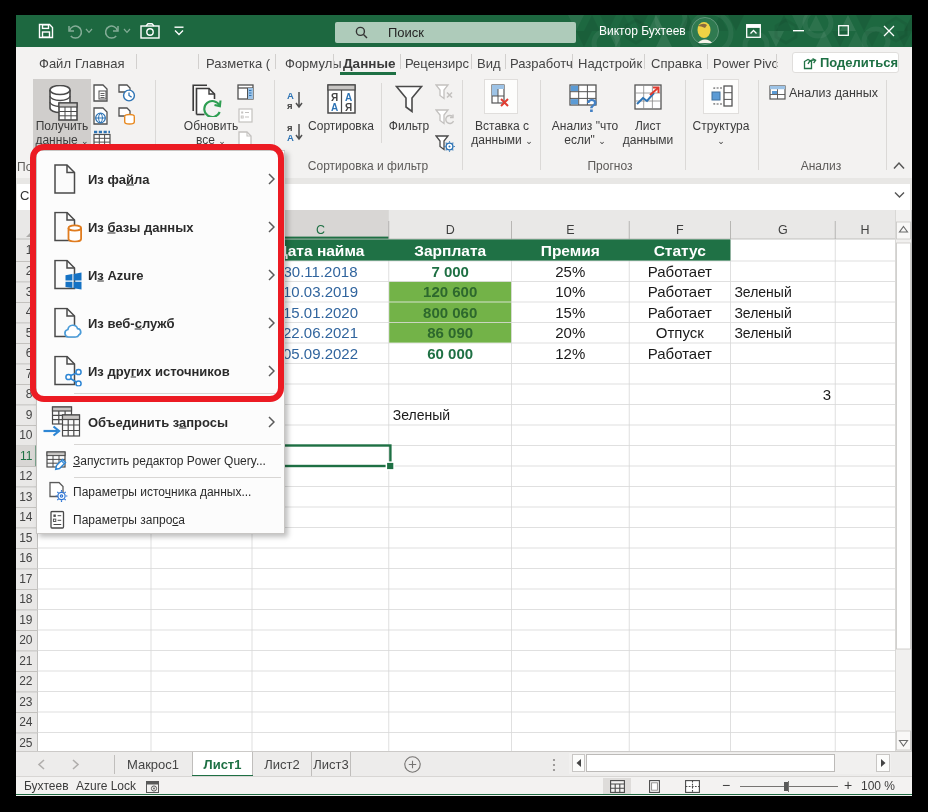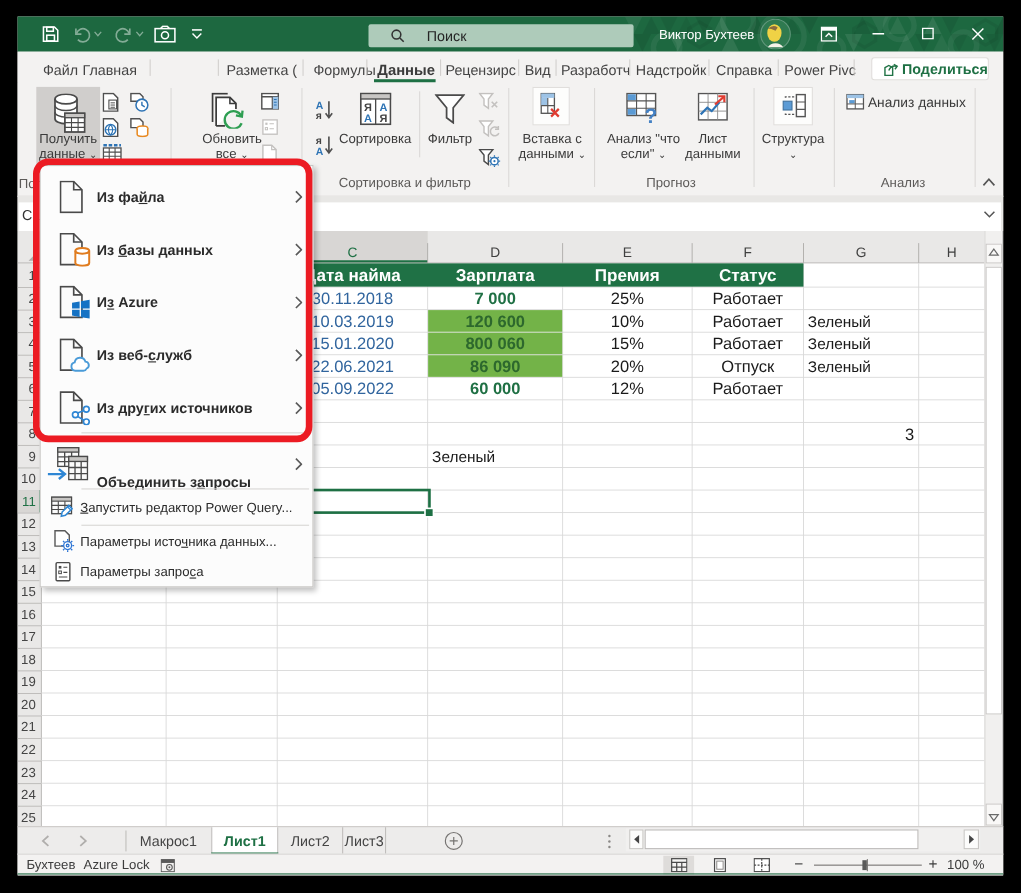--- a/index.html
+++ b/index.html
@@ -648,21 +648,21 @@
        <rect x="9.5" y="1" width="19" height="17" fill="#FBFBFB"></rect>
        <rect x="9.5" y="1" width="19" height="4" fill="#C8C6C4"></rect>
        <path d="M15.8 5 v13 M22.1 5 v13 M9.5 9.3 h19 M9.5 13.6 h19" fill="none"></path>
        <rect x="19.5" y="9" width="17" height="21" fill="#FBFBFB"></rect>
        <rect x="19.5" y="9" width="17" height="4.5" fill="#C8C6C4"></rect>
        <path d="M25.2 13.5 v16.5 M30.8 13.5 v16.5 M19.5 19 h17 M19.5 24.5 h17" fill="none"></path>
      </g>
      <path d="M0.5 25 h14" stroke="#2E86D4" stroke-width="2.2"></path>
      <path d="M10.5 20.5 L16 25 L10.5 29.5" fill="none" stroke="#2E86D4" stroke-width="2.2"></path>
    </svg>
-   <div class="mtextb" style="top:271px;margin-top:16px;">Объединить з<u>а</u>просы</div>
+   <div class="mtextb" style="top:271px;">Объединить з<u>а</u>просы</div>
    <svg class="marr" style="top:271px" width="7" height="12" viewBox="0 0 7 12">
           <path d="M1 1 L6 6 L1 11" fill="none" stroke="#5A5A5A" stroke-width="1.5"></path>
         </svg>
    <div class="msep" style="top:293px;"></div>
 
    <svg class="micon" style="top:310px;left:9px" width="22" height="20" viewBox="0 0 22 20">
      <rect x="1" y="1" width="18" height="15" fill="#FBFBFB" stroke="#4A4A4A" stroke-width="1.2"></rect>
      <rect x="1" y="1" width="18" height="3.6" fill="#C8C6C4" stroke="#4A4A4A" stroke-width="1"></rect>
      <path d="M7 4.6 v11.4 M13 4.6 v11.4 M1 8.4 h18 M1 12.2 h18" stroke="#4A4A4A" stroke-width="1"></path>
      <path d="M10.5 14.5 L16.5 8.5 l3 3 L13.5 17.5 l-3.8 0.8 Z" fill="#fff" stroke="#2E86D4" stroke-width="1.4"></path>

